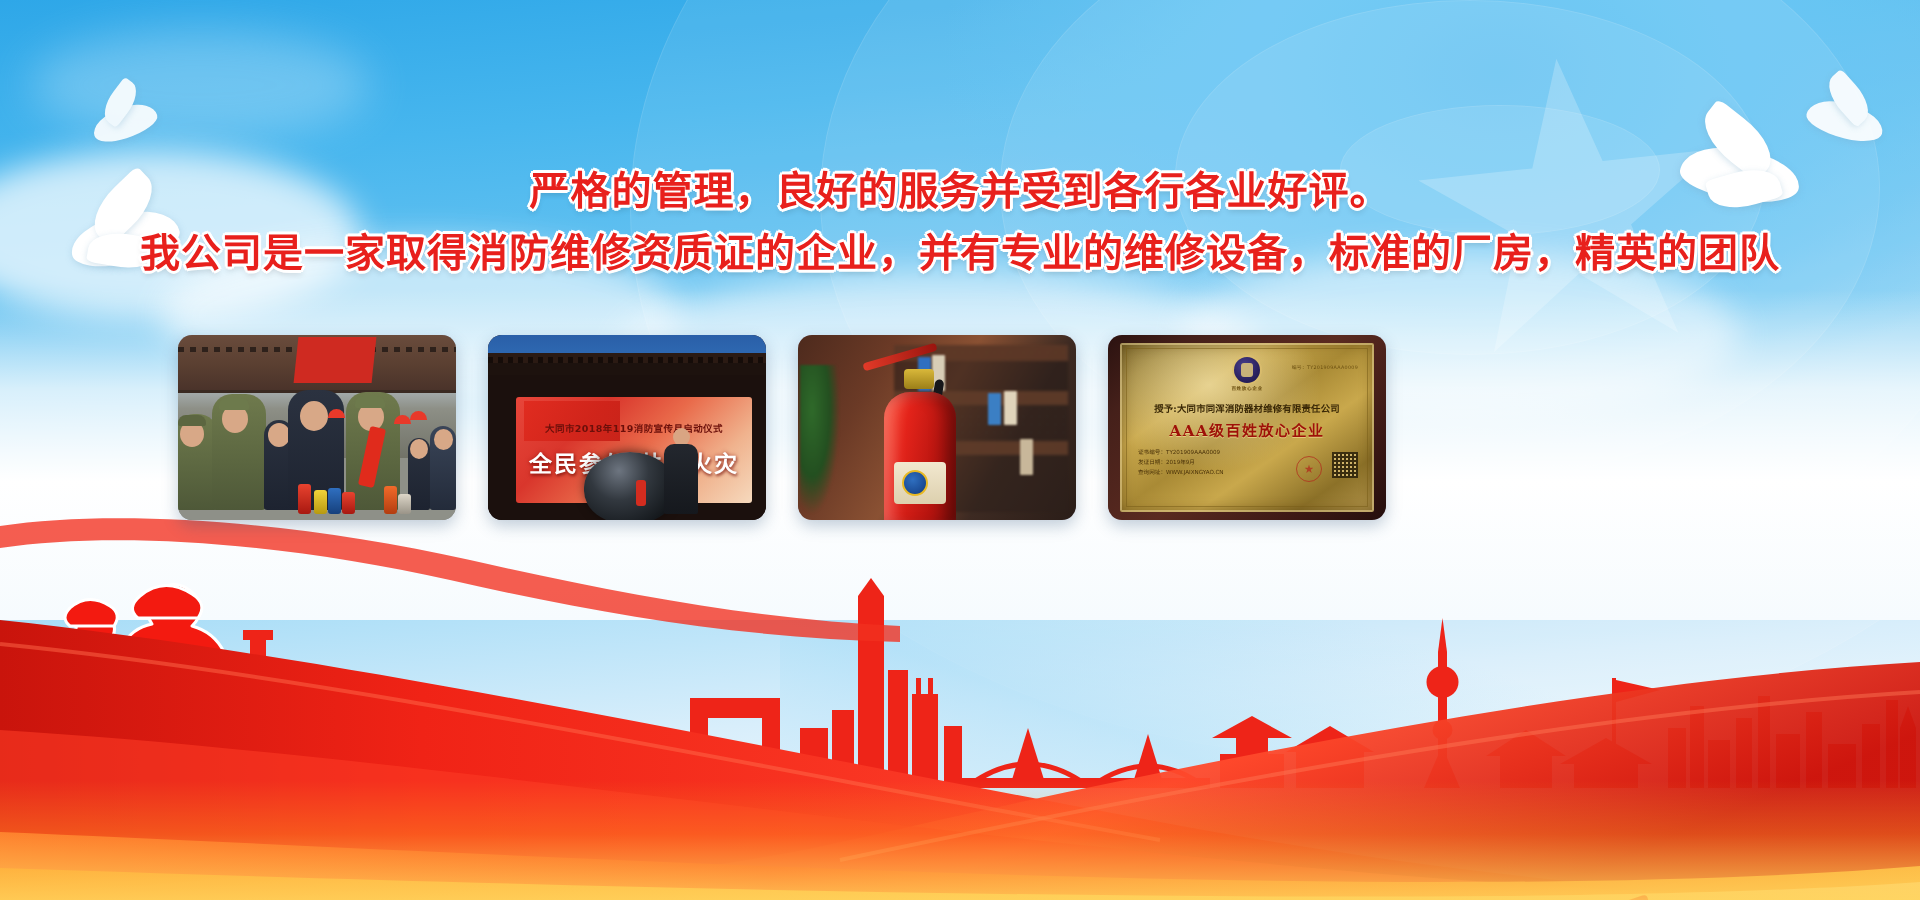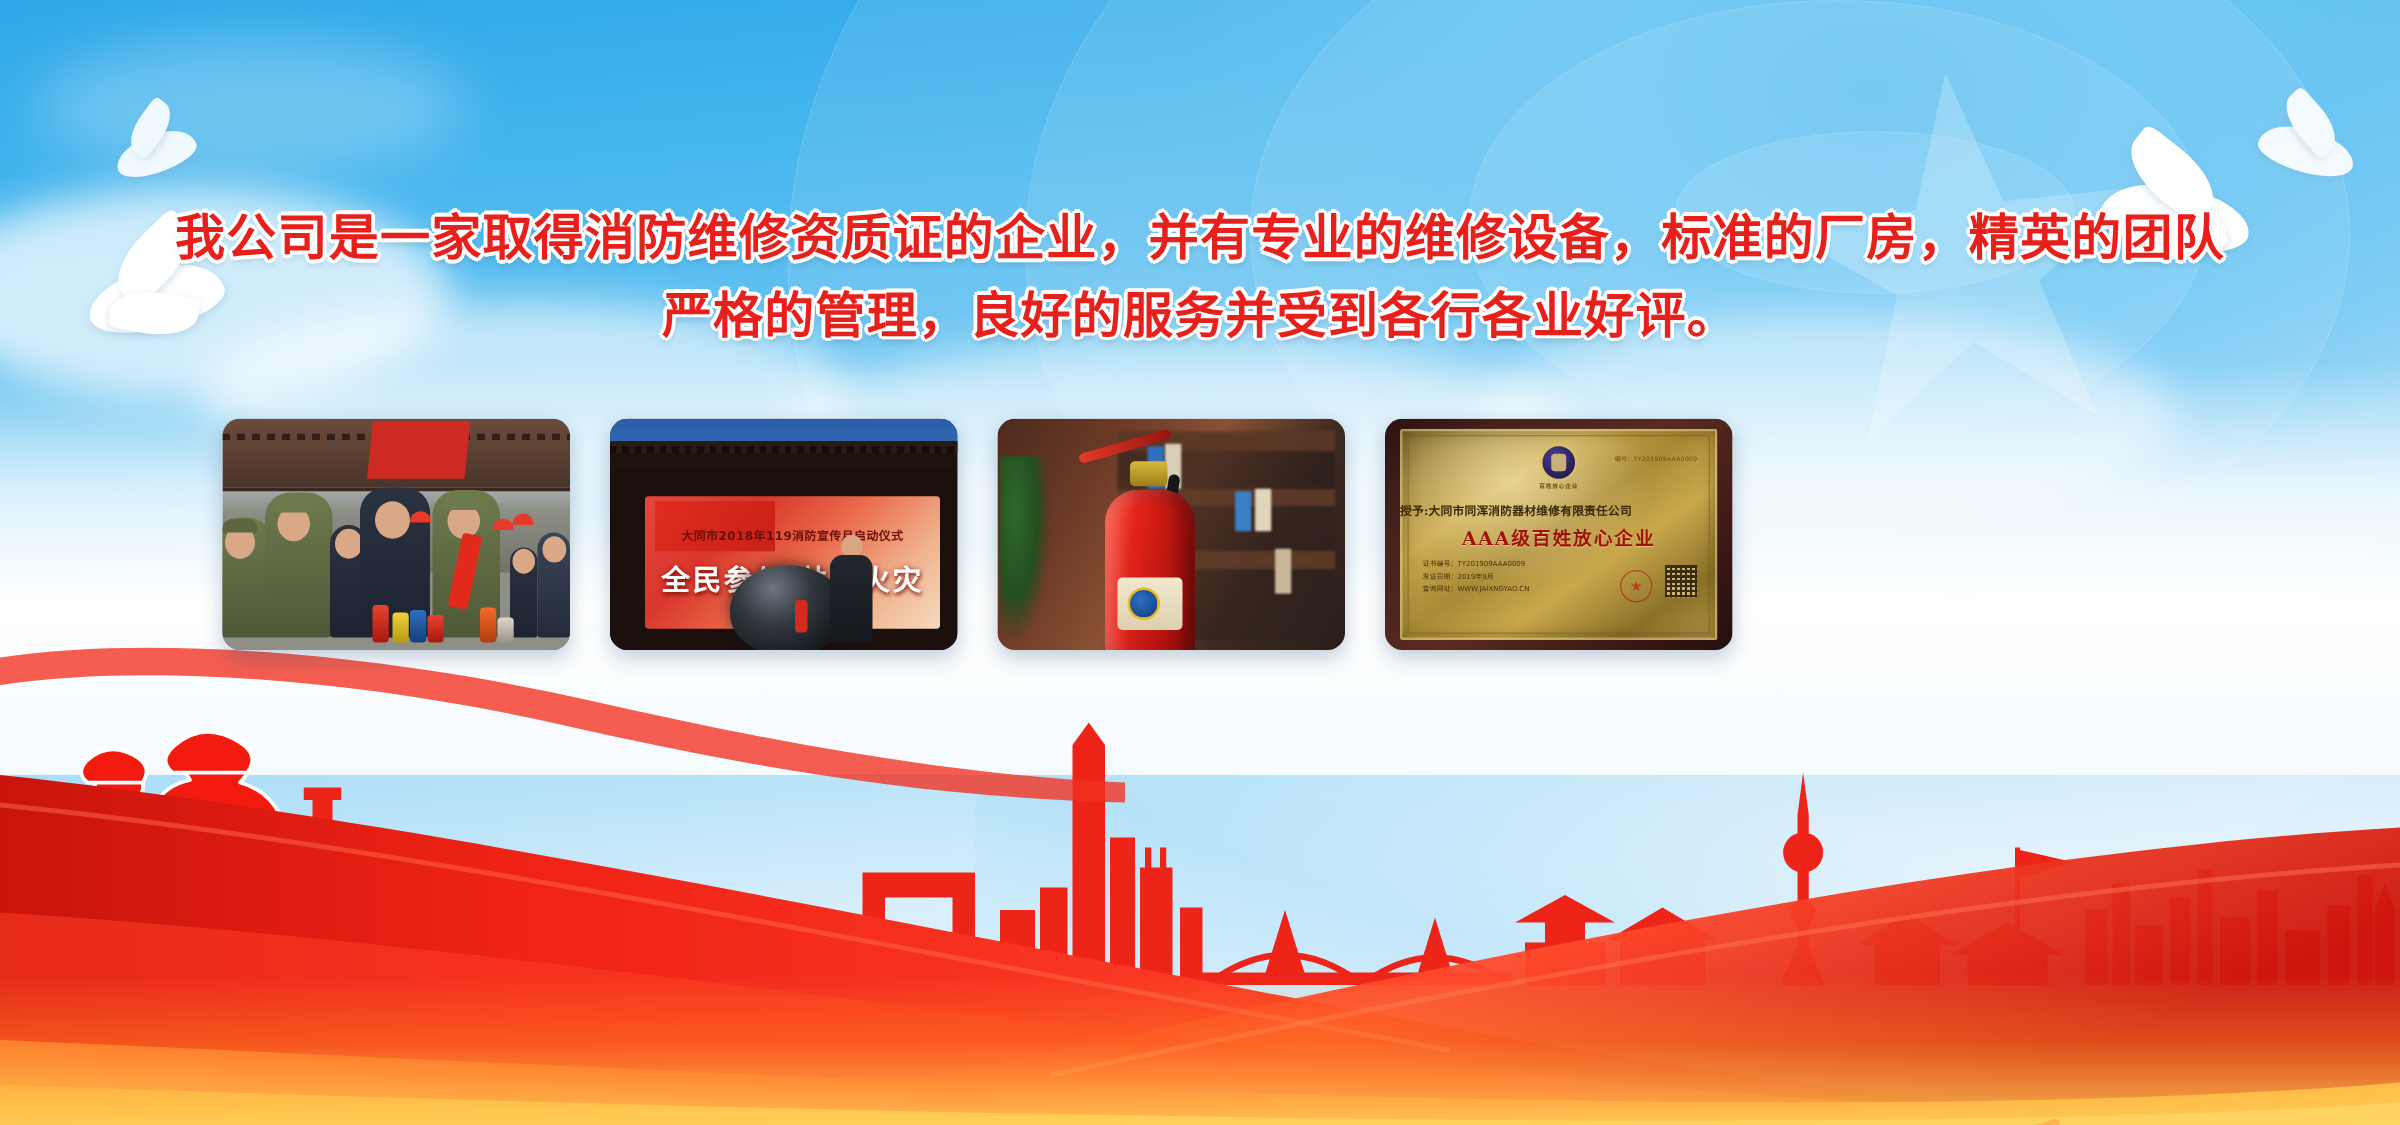--- a/index.html
+++ b/index.html
@@ -240,21 +240,21 @@
   }
   .p4 .seal-cap {
     position:absolute; left:50%; top:42px; transform:translateX(-50%);
     font-size:4.6px; color:#6b4f10; letter-spacing:.6px; white-space:nowrap; font-weight:bold;
   }
   .p4 .certno {
     position:absolute; right:16px; top:20px; font-size:4.8px; color:#6b4f10;
     letter-spacing:.3px; white-space:nowrap;
   }
   .p4 .award-to {
-    position:absolute; left:0; right:0; top:58px; text-align:left;
+    position:absolute; left:0; right:0; top:58px; text-align:center;
     font-size:9.4px; color:#3a2806; font-weight:bold; white-space:nowrap; letter-spacing:.2px;
     font-family:"DejaVu Serif","Liberation Serif",serif;
   }
   .p4 .award-ttl {
     position:absolute; left:0; right:0; top:76px; text-align:center;
     font-size:15px; color:#9e1108; font-weight:bold; letter-spacing:1.5px; white-space:nowrap;
     font-family:"DejaVu Serif","Liberation Serif",serif;
     text-shadow:0 1px 0 rgba(255,230,160,.55);
   }
   .p4 .meta {
@@ -331,22 +331,22 @@
     <div class="body"></div>
       <div class="wing w1"></div>
   </div>
   <div class="dove dove-tr">
     <div class="body"></div>
       <div class="wing w1"></div>
       <div class="wing w2"></div>
   </div>
 
   <div class="headline">
+    <span class="ln">严格的管理，良好的服务并受到各行各业好评。</span>
     <span class="ln">我公司是一家取得消防维修资质证的企业，并有专业的维修设备，标准的厂房，精英的团队</span>
-    <span class="ln">严格的管理，良好的服务并受到各行各业好评。</span>
   </div>
 
   <div class="photo-strip">
 
     <div class="photo p1">
       <div class="inner">
         <div class="bldg"></div>
         <div class="banner-red"></div>
         <div class="ground"></div>
 

